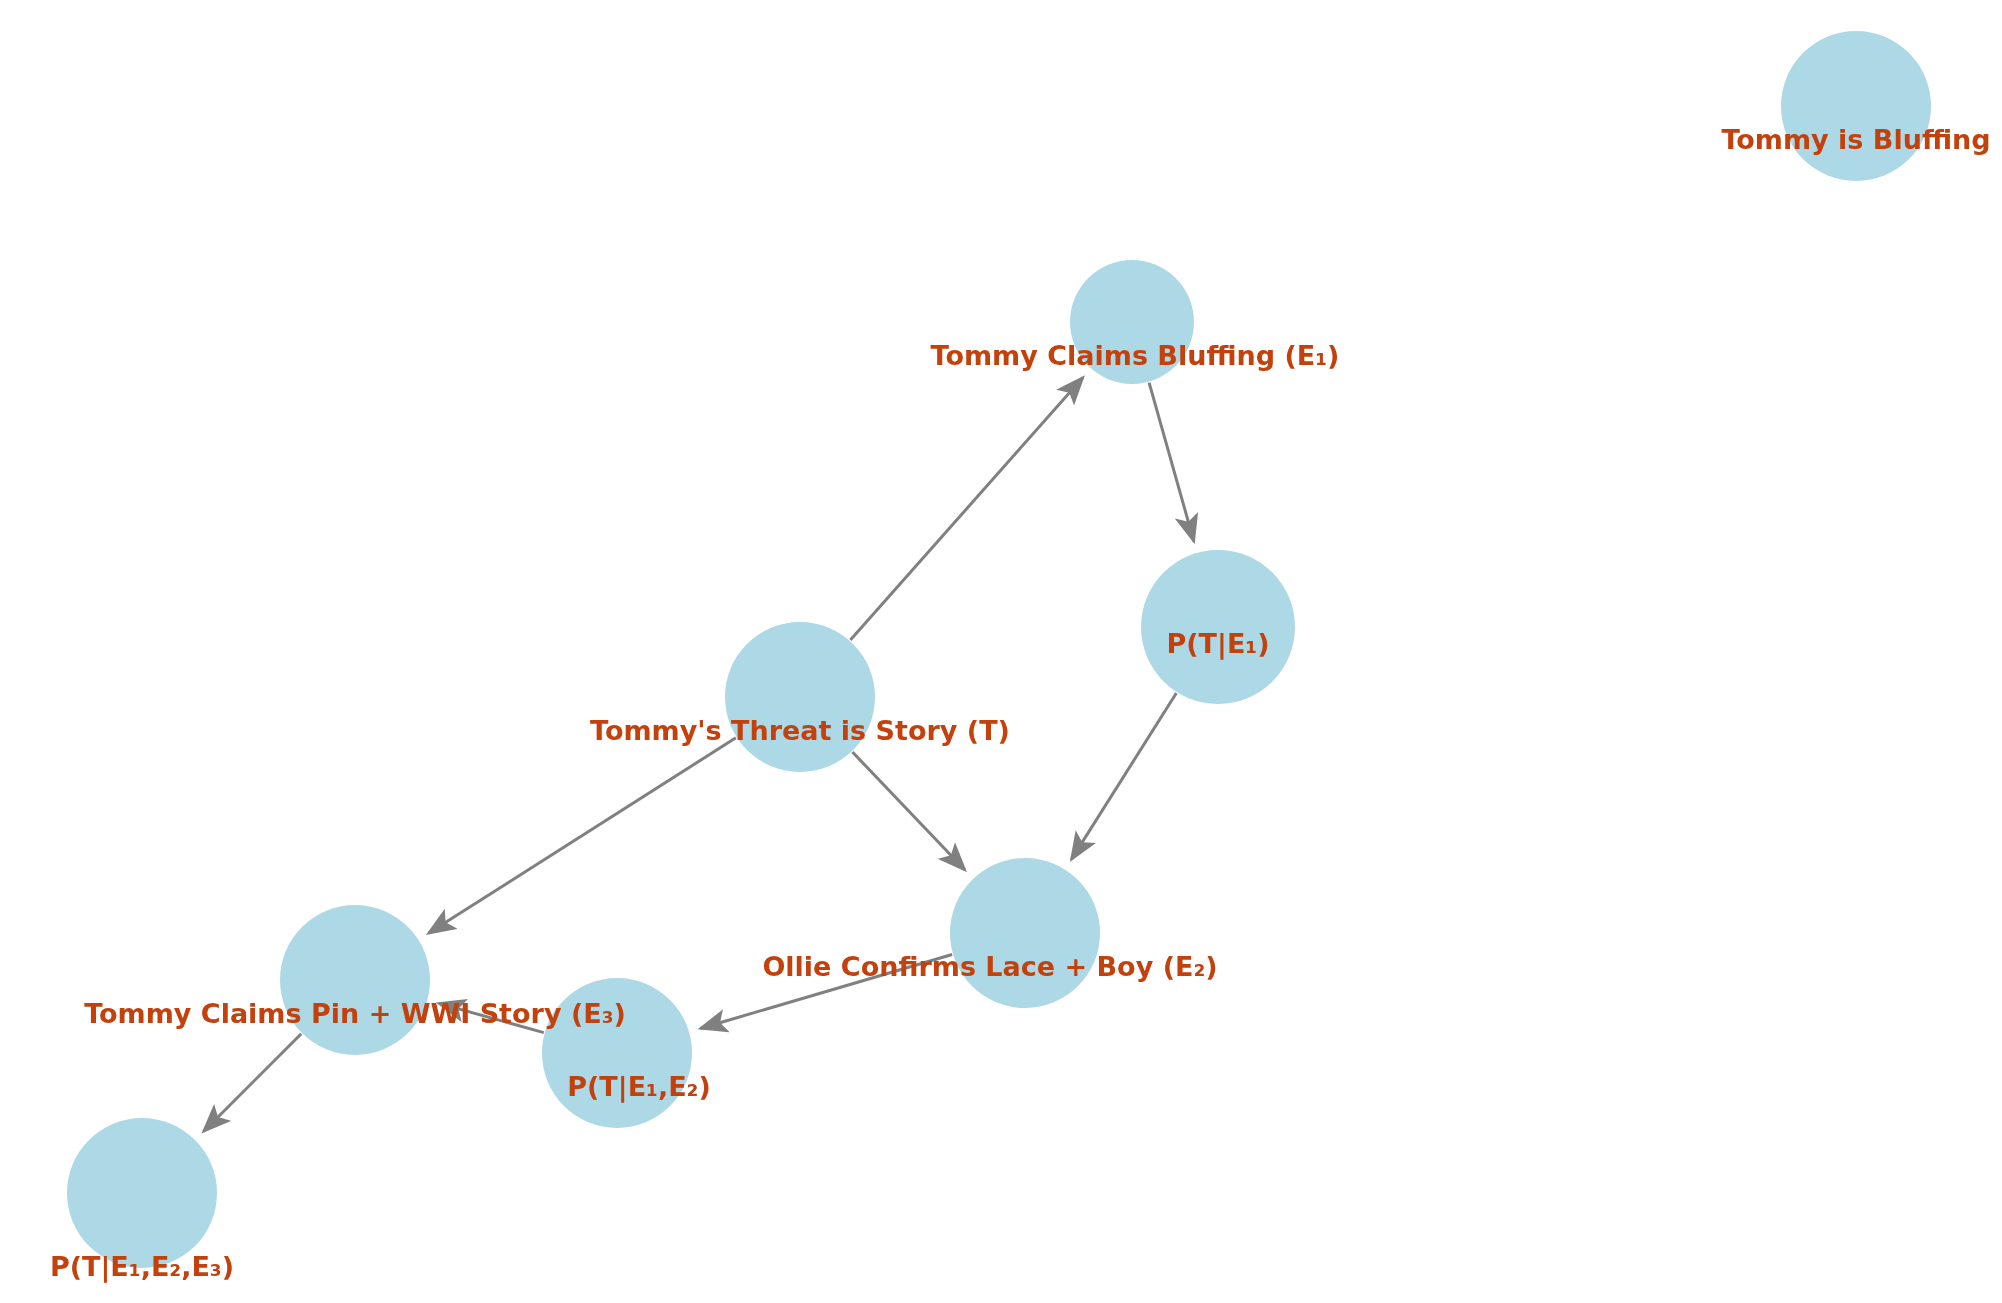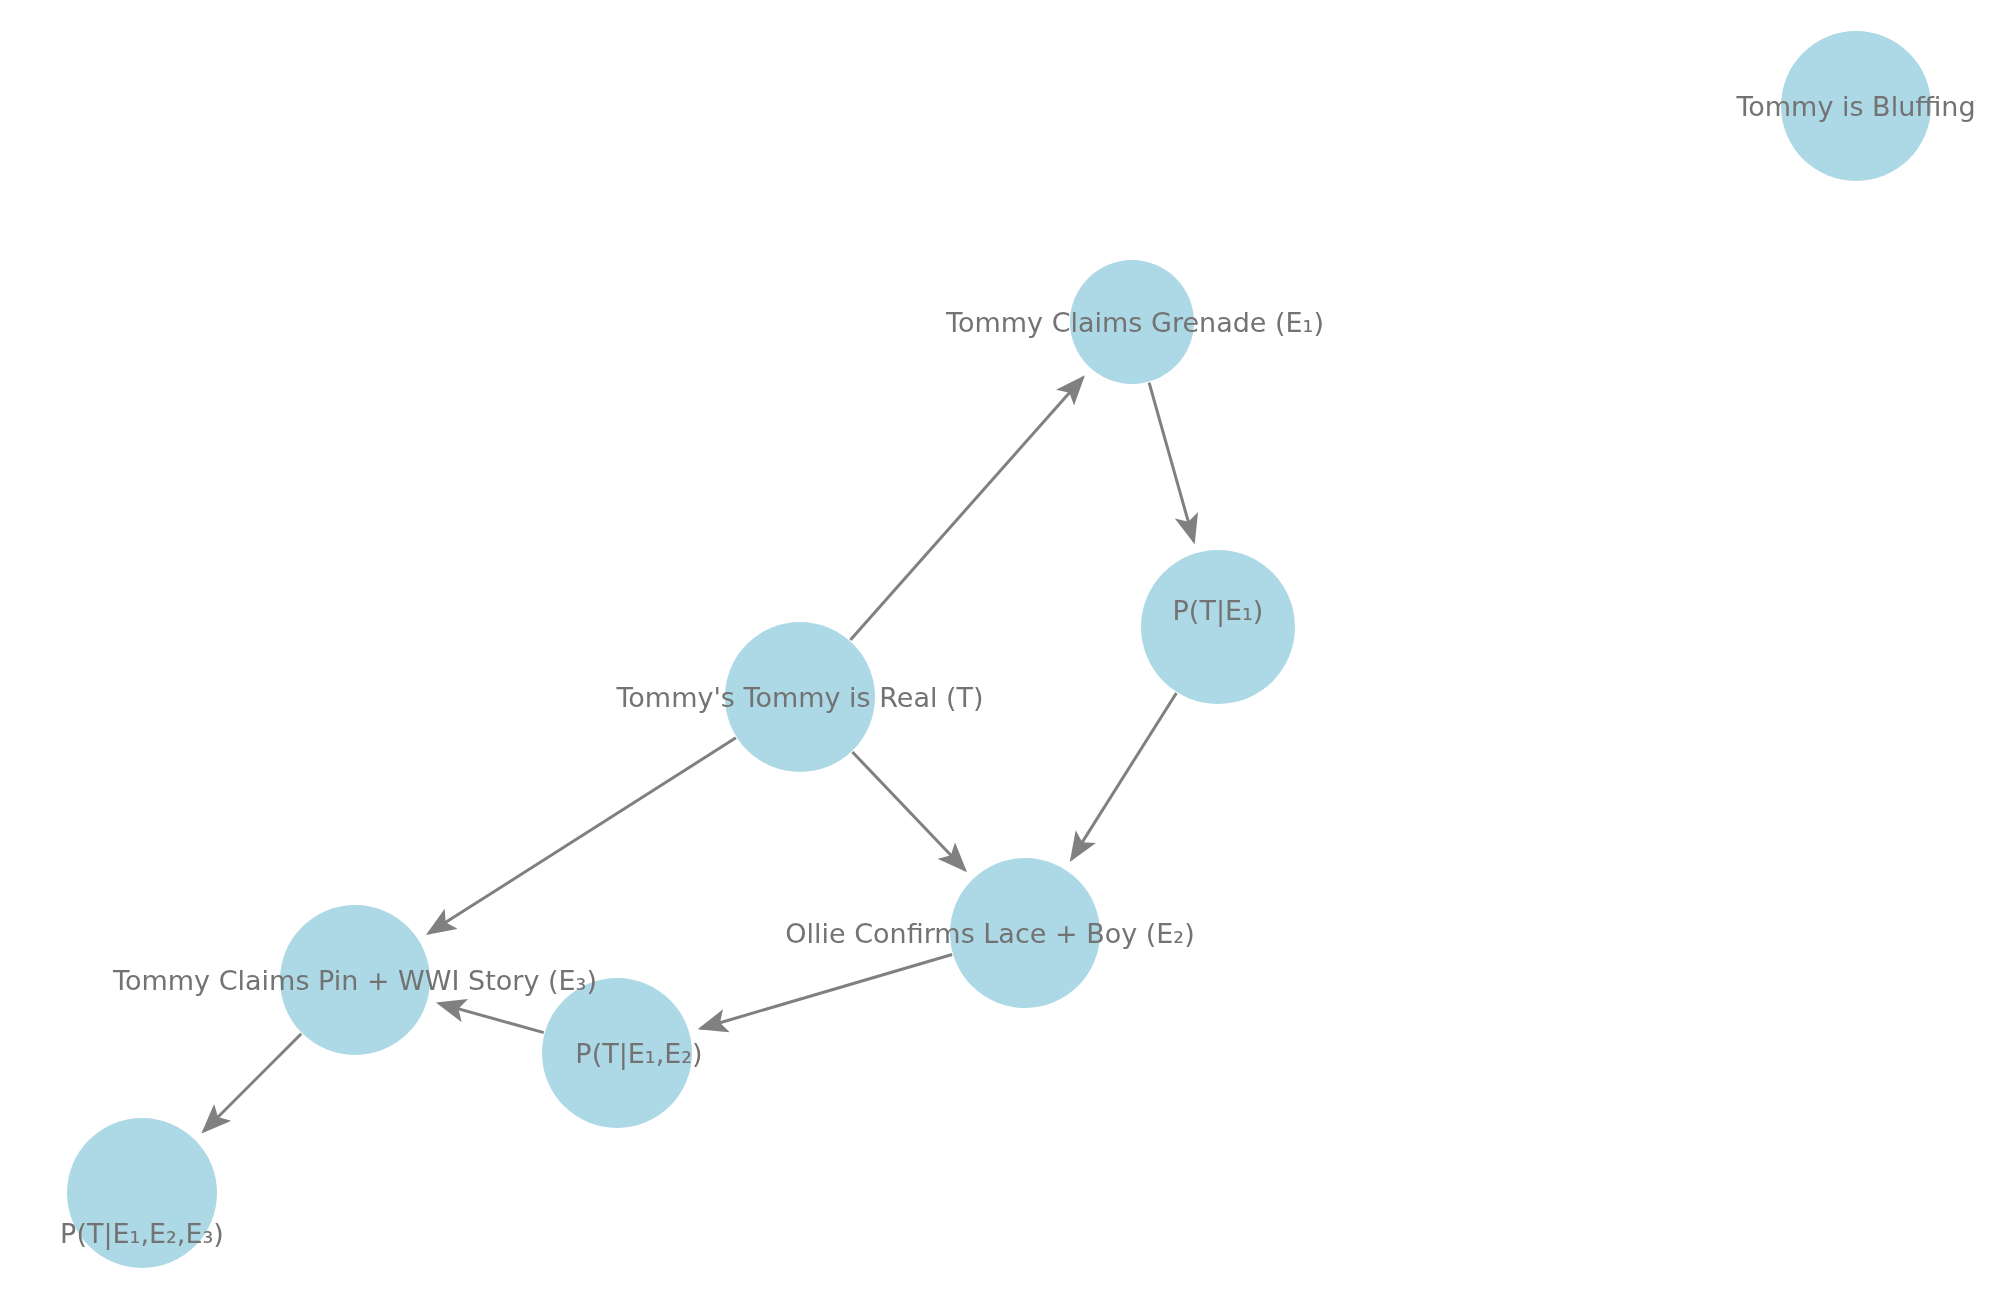--- a/index.html
+++ b/index.html
@@ -20,25 +20,26 @@
     top: 0;
     left: 0;
     width: 2002px;
     height: 1303px;
   }
   .node-label {
     position: absolute;
     transform: translate(-50%, -50%);
     white-space: nowrap;
     font-family: "DejaVu Sans", sans-serif;
-    font-weight: normal;
+    font-weight: bold;
     font-size: 27px;
-    color: #737373;
+    color: #c2410c;
     letter-spacing: 0px;
     pointer-events: none;
+    margin-top: 33px;
   }
 </style>
 </head>
 <body>
 
 <div id="canvas">
 
   <svg id="graph-svg" viewBox="0 0 2002 1303" xmlns="http://www.w3.org/2000/svg">
     <defs>
       <marker id="arrowhead" markerWidth="10" markerHeight="8" refX="9" refY="4" orient="auto" markerUnits="strokeWidth">
@@ -62,22 +63,22 @@
         <circle cx="800" cy="697" r="75" fill="#ADD8E6"></circle>
         <circle cx="1025" cy="933" r="75" fill="#ADD8E6"></circle>
         <circle cx="355" cy="980" r="75" fill="#ADD8E6"></circle>
         <circle cx="617" cy="1053" r="75" fill="#ADD8E6"></circle>
         <circle cx="142" cy="1193" r="75" fill="#ADD8E6"></circle>
       </g>
   </svg>
 
   <div id="label-layer">
       <div class="node-label" style="left: 1856px; top: 106px;">Tommy is Bluffing</div>
-      <div class="node-label" style="left: 1135px; top: 322px;">Tommy Claims Grenade (E₁)</div>
+      <div class="node-label" style="left: 1135px; top: 322px;">Tommy Claims Bluffing (E₁)</div>
       <div class="node-label" style="left: 1218px; top: 610px;">P(T|E₁)</div>
-      <div class="node-label" style="left: 800px; top: 697px;">Tommy's Tommy is Real (T)</div>
+      <div class="node-label" style="left: 800px; top: 697px;">Tommy's Threat is Story (T)</div>
       <div class="node-label" style="left: 990px; top: 933px;">Ollie Confirms Lace + Boy (E₂)</div>
       <div class="node-label" style="left: 355px; top: 980px;">Tommy Claims Pin + WWI Story (E₃)</div>
       <div class="node-label" style="left: 639px; top: 1053px;">P(T|E₁,E₂)</div>
       <div class="node-label" style="left: 142px; top: 1233px;">P(T|E₁,E₂,E₃)</div>
     </div>
 
 </div>
 
 </body></html>

